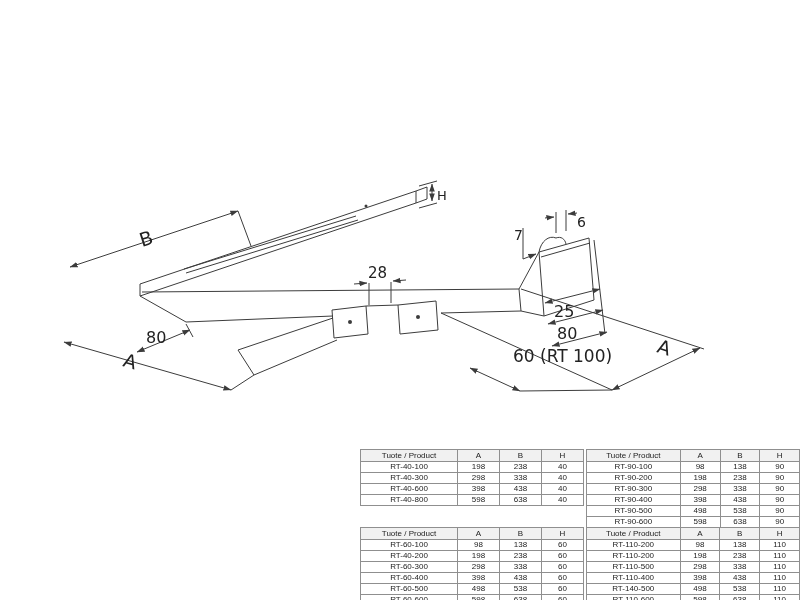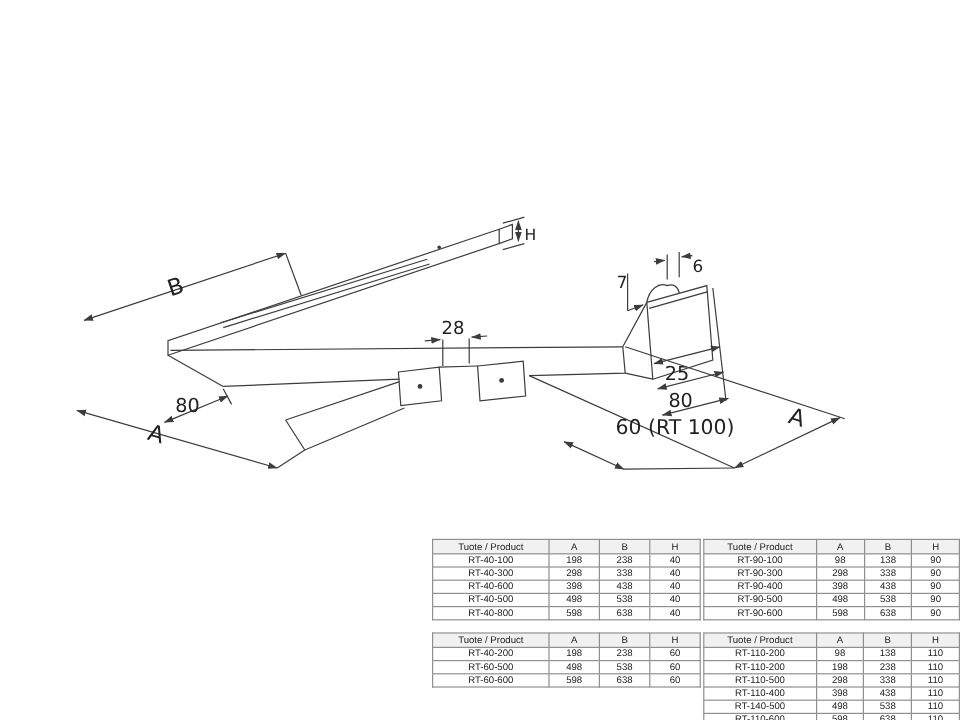--- a/index.html
+++ b/index.html
@@ -157,26 +157,20 @@
           <td class="num">338</td>
           <td class="num">40</td>
         </tr>
         <tr>
           <td class="prod">RT-40-600</td>
           <td class="num">398</td>
           <td class="num">438</td>
           <td class="num">40</td>
         </tr>
         <tr>
-          <td class="prod">RT-40-500</td>
-          <td class="num">498</td>
-          <td class="num">538</td>
-          <td class="num">40</td>
-        </tr>
-        <tr>
           <td class="prod">RT-40-800</td>
           <td class="num">598</td>
           <td class="num">638</td>
           <td class="num">40</td>
         </tr>
       </tbody>
     </table>
   <table class="spec" style="left:586px;top:449px">
       <thead>
         <tr>
@@ -187,20 +181,26 @@
         </tr>
       </thead>
       <tbody>
         <tr>
           <td class="prod">RT-90-100</td>
           <td class="num">98</td>
           <td class="num">138</td>
           <td class="num">90</td>
         </tr>
         <tr>
+          <td class="prod">RT-90-200</td>
+          <td class="num">198</td>
+          <td class="num">238</td>
+          <td class="num">90</td>
+        </tr>
+        <tr>
           <td class="prod">RT-90-300</td>
           <td class="num">298</td>
           <td class="num">338</td>
           <td class="num">90</td>
         </tr>
         <tr>
           <td class="prod">RT-90-400</td>
           <td class="num">398</td>
           <td class="num">438</td>
           <td class="num">90</td>
@@ -223,23 +223,41 @@
       <thead>
         <tr>
           <th class="prod">Tuote / Product</th>
           <th class="num">A</th>
           <th class="num">B</th>
           <th class="num">H</th>
         </tr>
       </thead>
       <tbody>
         <tr>
+          <td class="prod">RT-60-100</td>
+          <td class="num">98</td>
+          <td class="num">138</td>
+          <td class="num">60</td>
+        </tr>
+        <tr>
           <td class="prod">RT-40-200</td>
           <td class="num">198</td>
           <td class="num">238</td>
+          <td class="num">60</td>
+        </tr>
+        <tr>
+          <td class="prod">RT-60-300</td>
+          <td class="num">298</td>
+          <td class="num">338</td>
+          <td class="num">60</td>
+        </tr>
+        <tr>
+          <td class="prod">RT-60-400</td>
+          <td class="num">398</td>
+          <td class="num">438</td>
           <td class="num">60</td>
         </tr>
         <tr>
           <td class="prod">RT-60-500</td>
           <td class="num">498</td>
           <td class="num">538</td>
           <td class="num">60</td>
         </tr>
         <tr>
           <td class="prod">RT-60-600</td>

